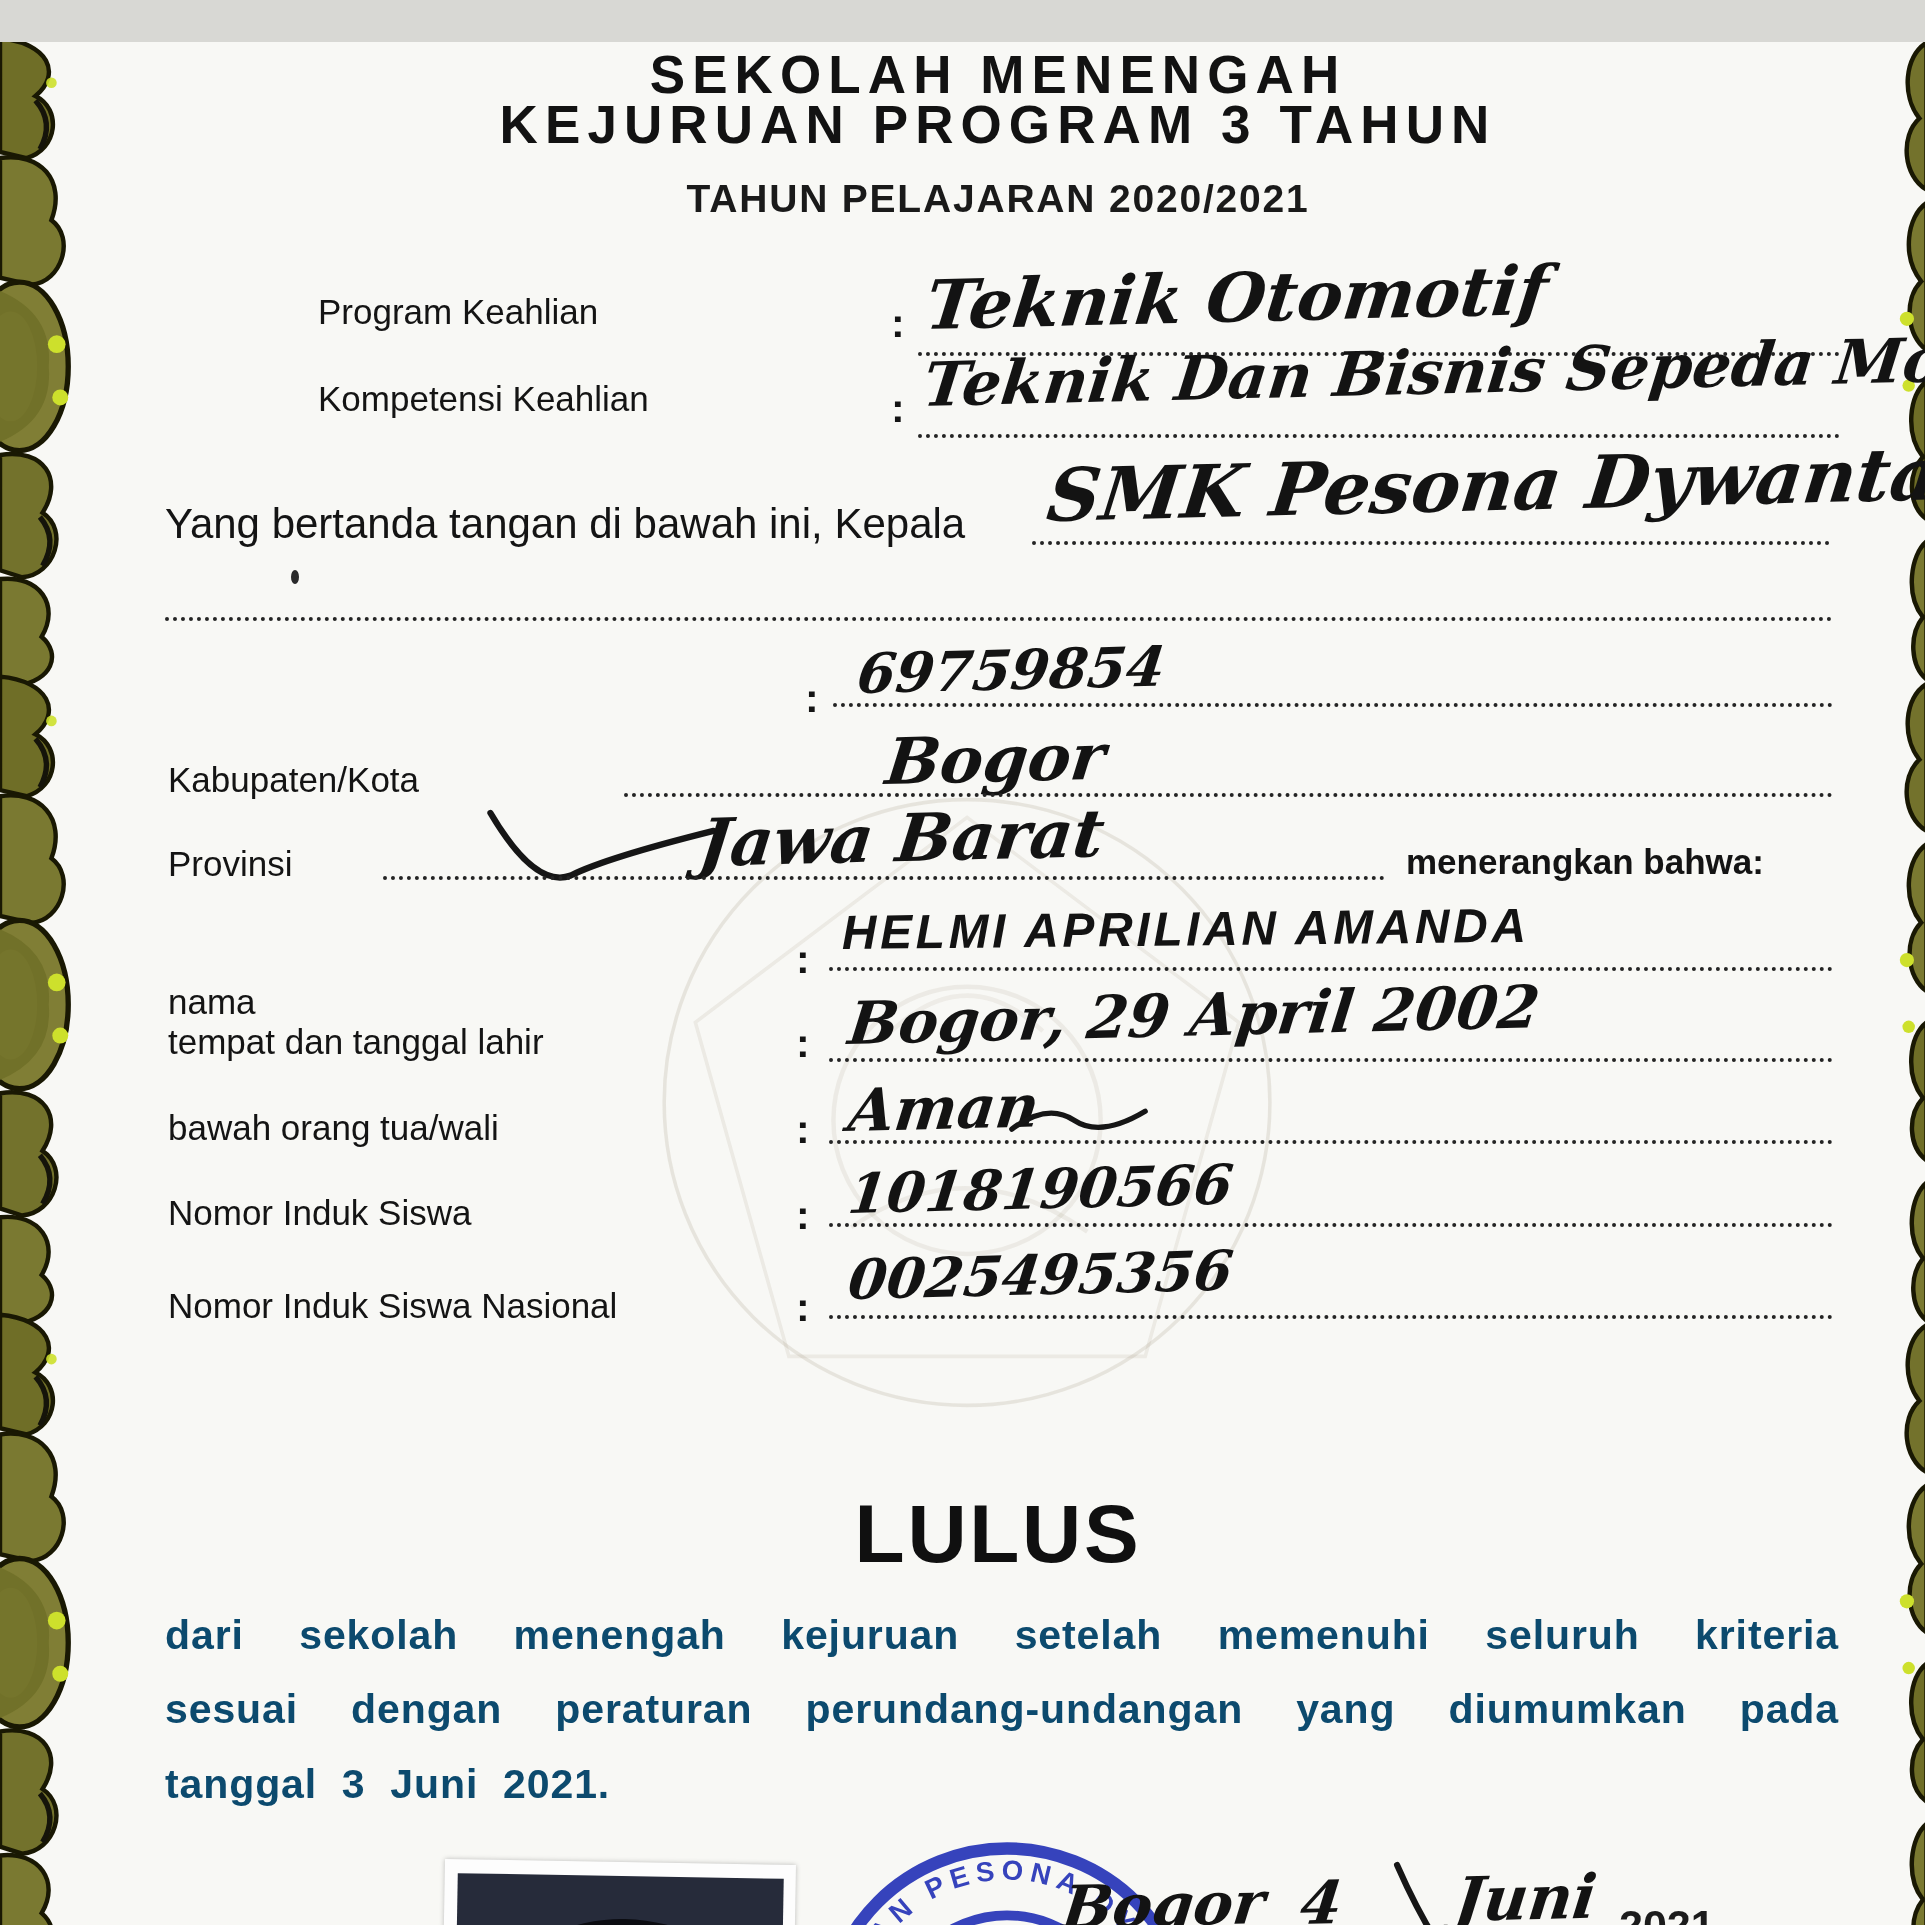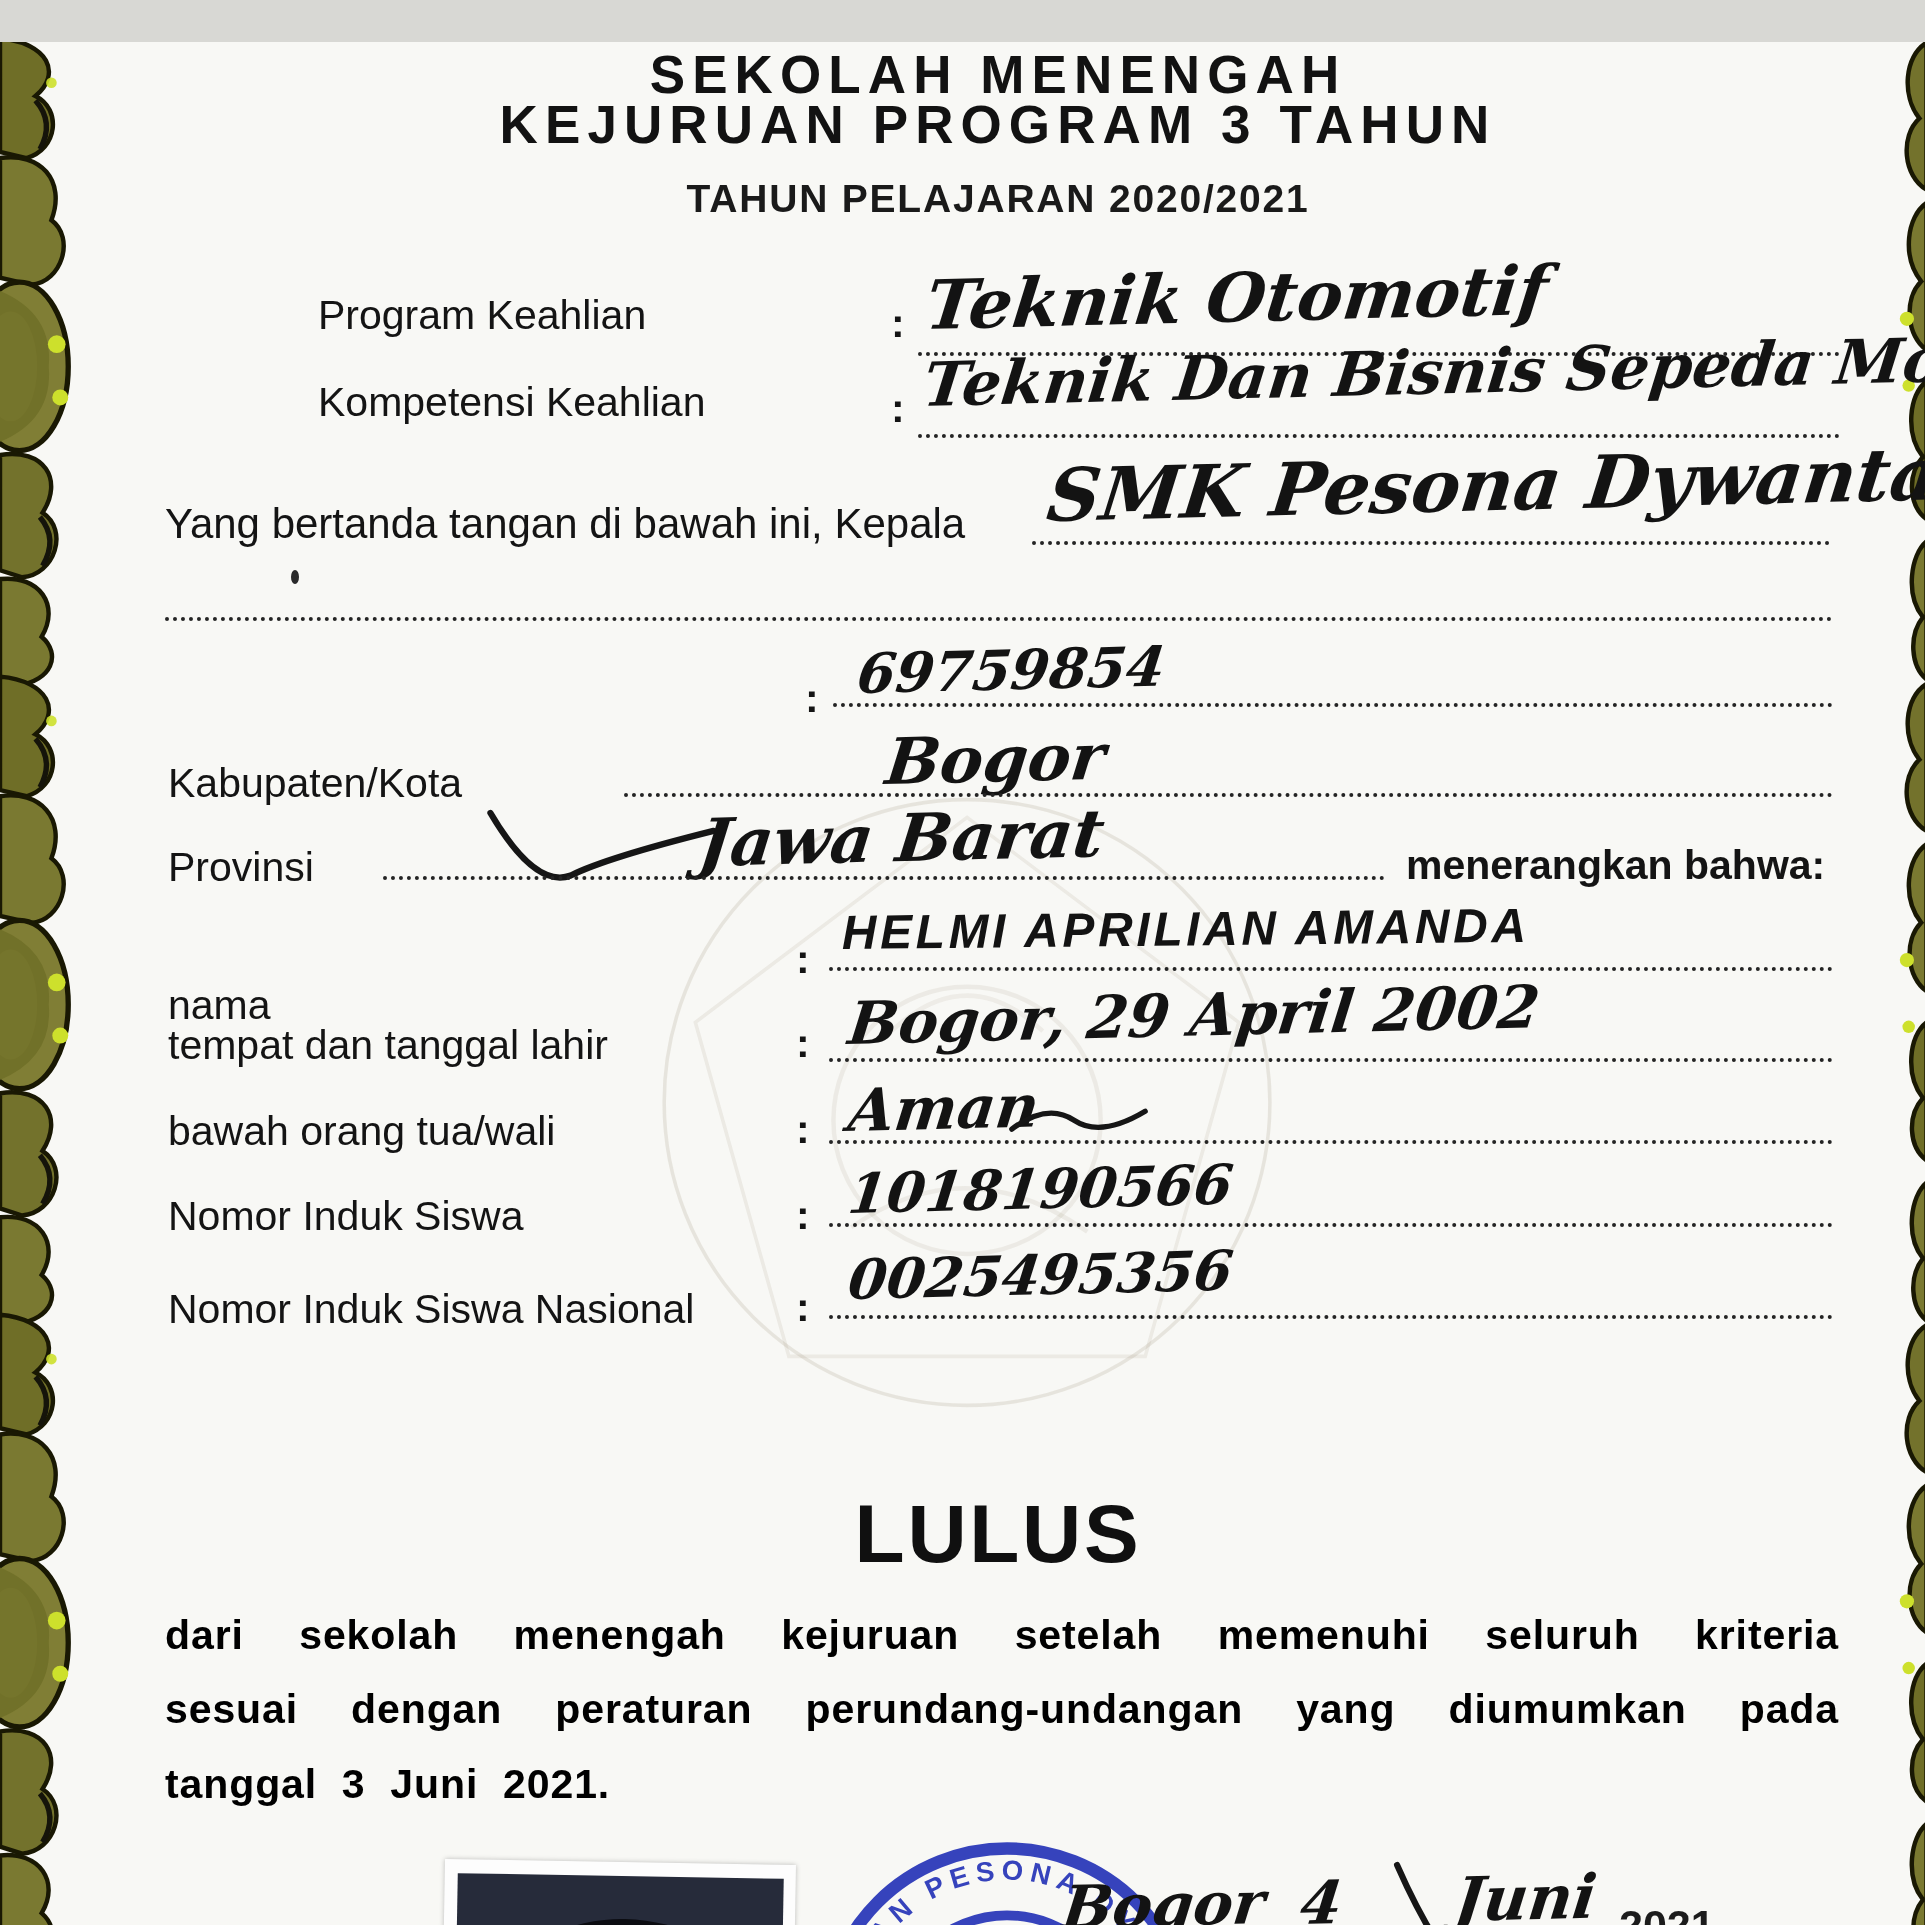--- a/index.html
+++ b/index.html
@@ -5,37 +5,37 @@
   html,body{margin:0;padding:0;background:#d8d8d4;}
   .page{
     position:relative; width:1926px; height:1902px;
     background:#f8f8f5; overflow:hidden;
     font-family:"Liberation Sans", sans-serif; color:#161616;margin-top:42px;
   }
   .abs{position:absolute;}
   
   .title{font-weight:bold; letter-spacing:7.1px; font-size:53px; color:#121212; white-space:nowrap;}
   .subtitle{font-weight:bold; letter-spacing:1.8px; font-size:39px; color:#1a1a1a; white-space:nowrap;}
-  .lbl{font-size:41px; color:#141414; white-space:nowrap;}
+  .lbl{font-size:35px; color:#141414; white-space:nowrap;}
   .colon{font-size:41px; font-weight:bold; color:#141414;}
   
   .hw{
     font-family:"DejaVu Serif", serif; font-style:italic; font-weight:bold;
     color:#131313; white-space:nowrap;
     transform:skewX(-8deg) rotate(-1.4deg); transform-origin:left bottom;
   }
   .hw-caps{
     font-family:"Liberation Sans", sans-serif; font-style:italic; font-weight:bold;
     letter-spacing:3.6px; color:#131313; white-space:nowrap;
     transform:rotate(-0.6deg); transform-origin:left bottom;
   }
   .dots{border-bottom:4.5px dotted #242424; height:0;}
   .statement{font-weight:bold; font-size:82px; letter-spacing:2.7px; color:#101010;}
   .para-line{
-    font-size:41px; font-weight:bold; color:#000000; width:1674px;
+    font-size:41px; font-weight:bold; color:#0c4a6e; width:1674px;
     word-spacing:12.5px; letter-spacing:0.9px;
   }
   .just{text-align:justify; text-align-last:justify;}
   .photo-frame{
     background:#fdfdfd; box-shadow:0 0 5.3px rgba(0,0,0,.25);
     transform:rotate(1deg);
   }
   .photo-inner{position:absolute; left:12.5px; top:14.3px; right:12.5px; bottom:-9px;
     background:#262b3a; overflow:hidden;}
   .watermark{opacity:.8;}

